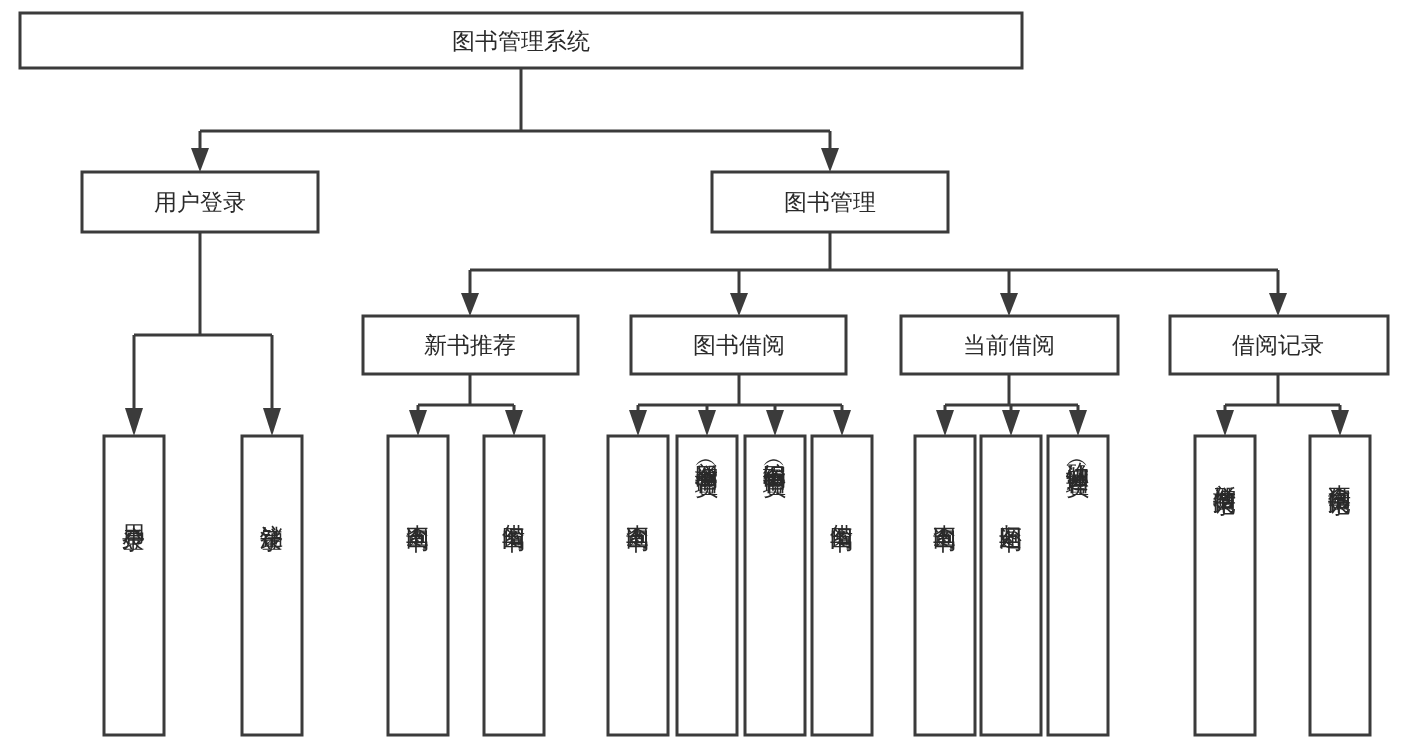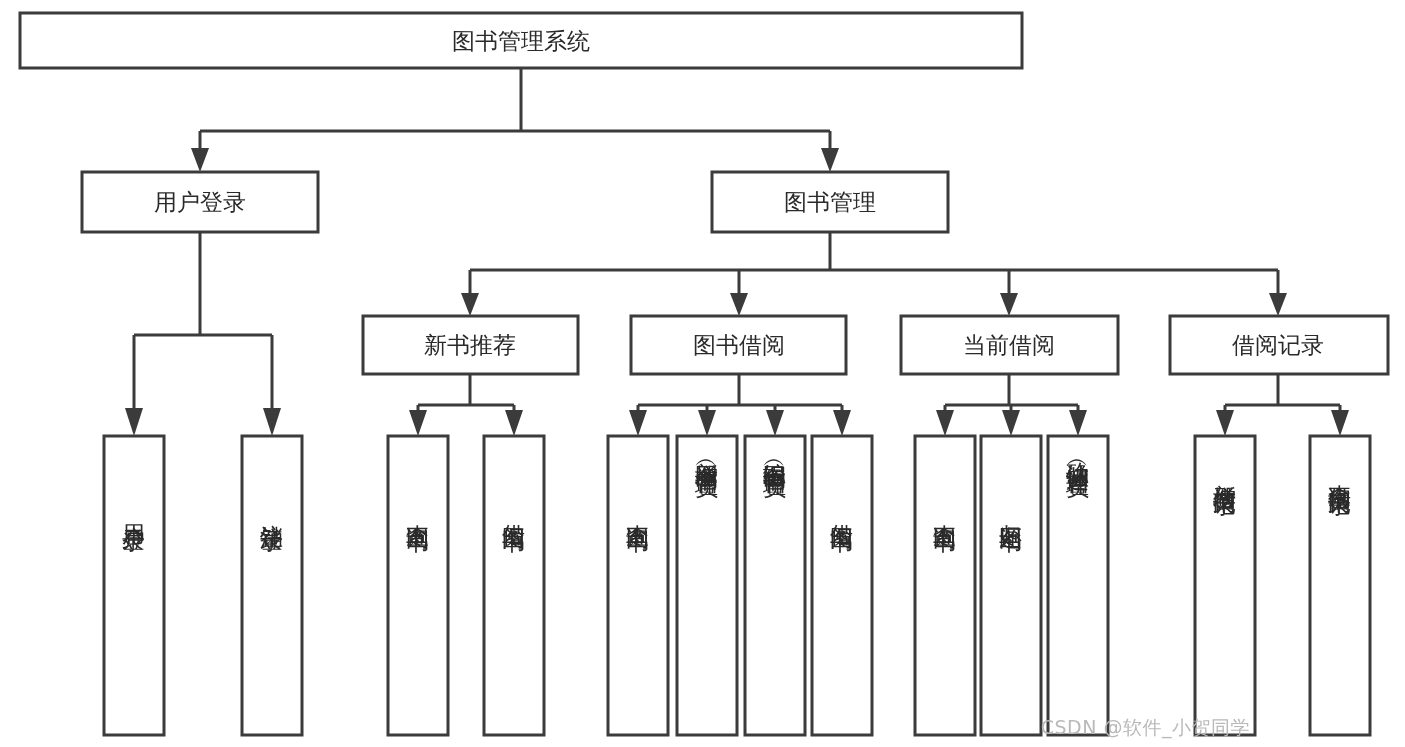--- a/index.html
+++ b/index.html
@@ -194,14 +194,13 @@
   <div class="node-label-v" style="left:763px; top:444px;">编辑图书（管理员）</div>
   <div class="node-label-v" style="left:830px; top:506px;">借阅图书</div>
 
   <div class="node-label-v" style="left:933px; top:506px;">查询图书</div>
   <div class="node-label-v" style="left:999px; top:506px;">归还图书</div>
   <div class="node-label-v" style="left:1066px; top:444px;">确认归还（管理员）</div>
 
   <div class="node-label-v" style="left:1213px; top:466px;">新增借阅记录</div>
   <div class="node-label-v" style="left:1328px; top:466px;">查询借阅记录</div>
 
-  <div class="watermark">CSDN @软件_小贺同学</div>
 </div>
 
 </body></html>

